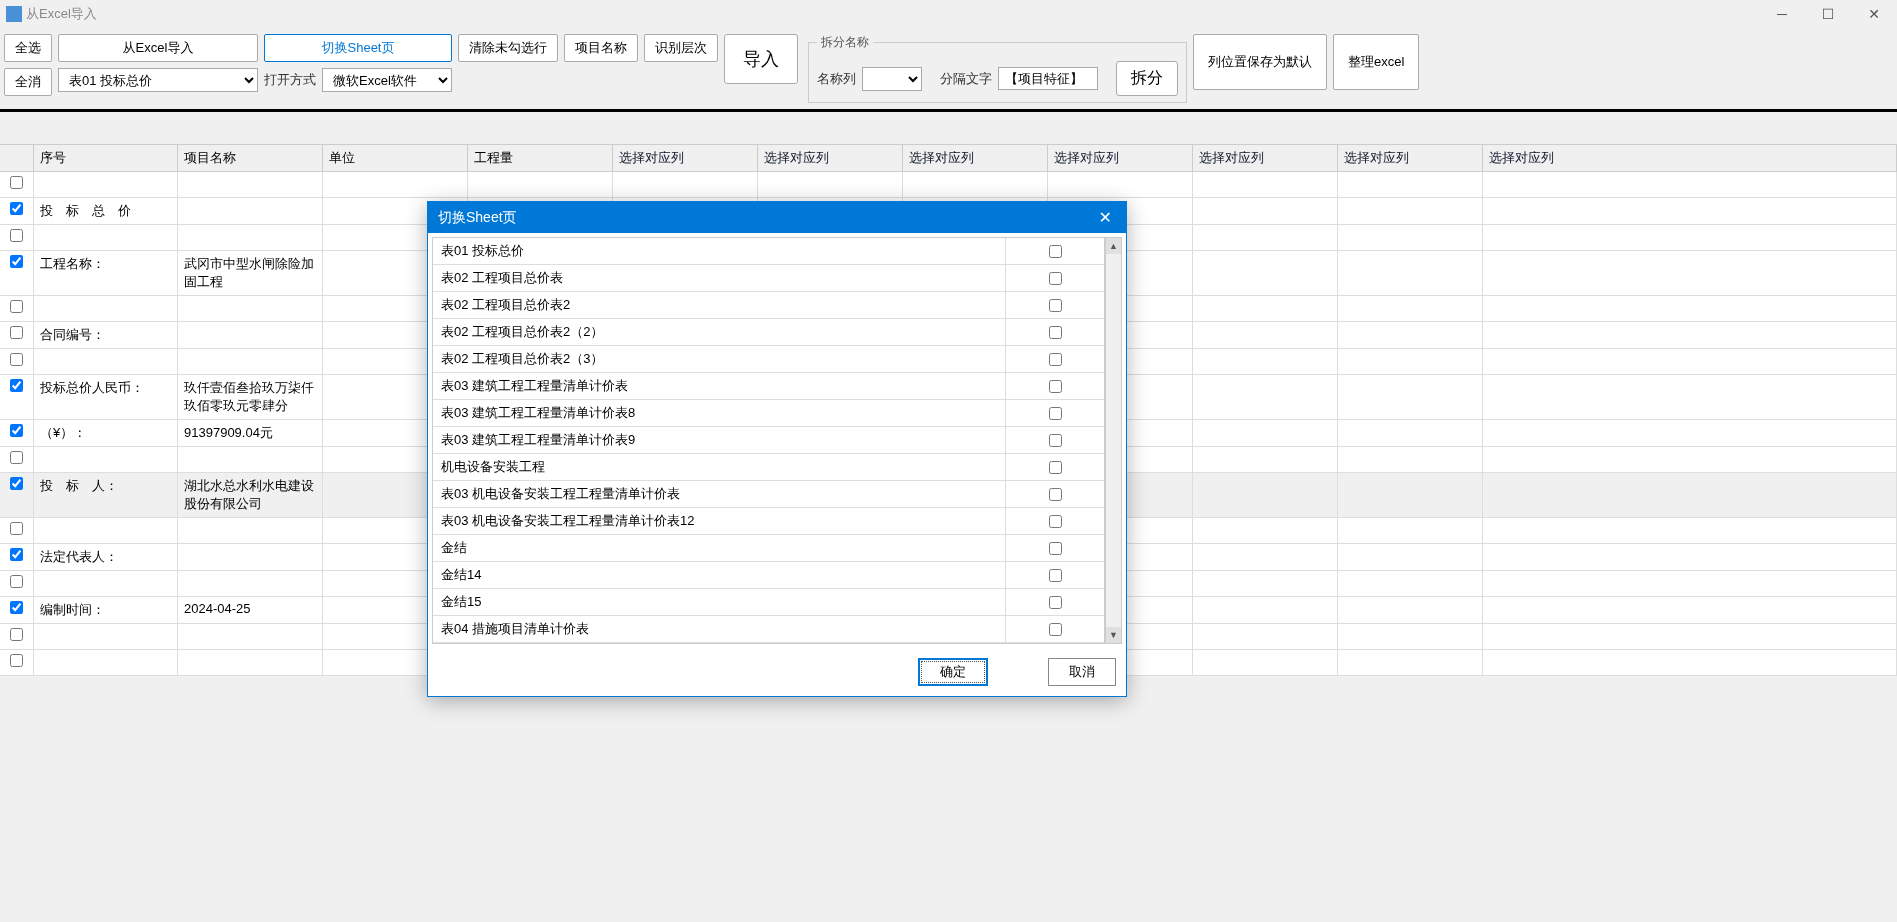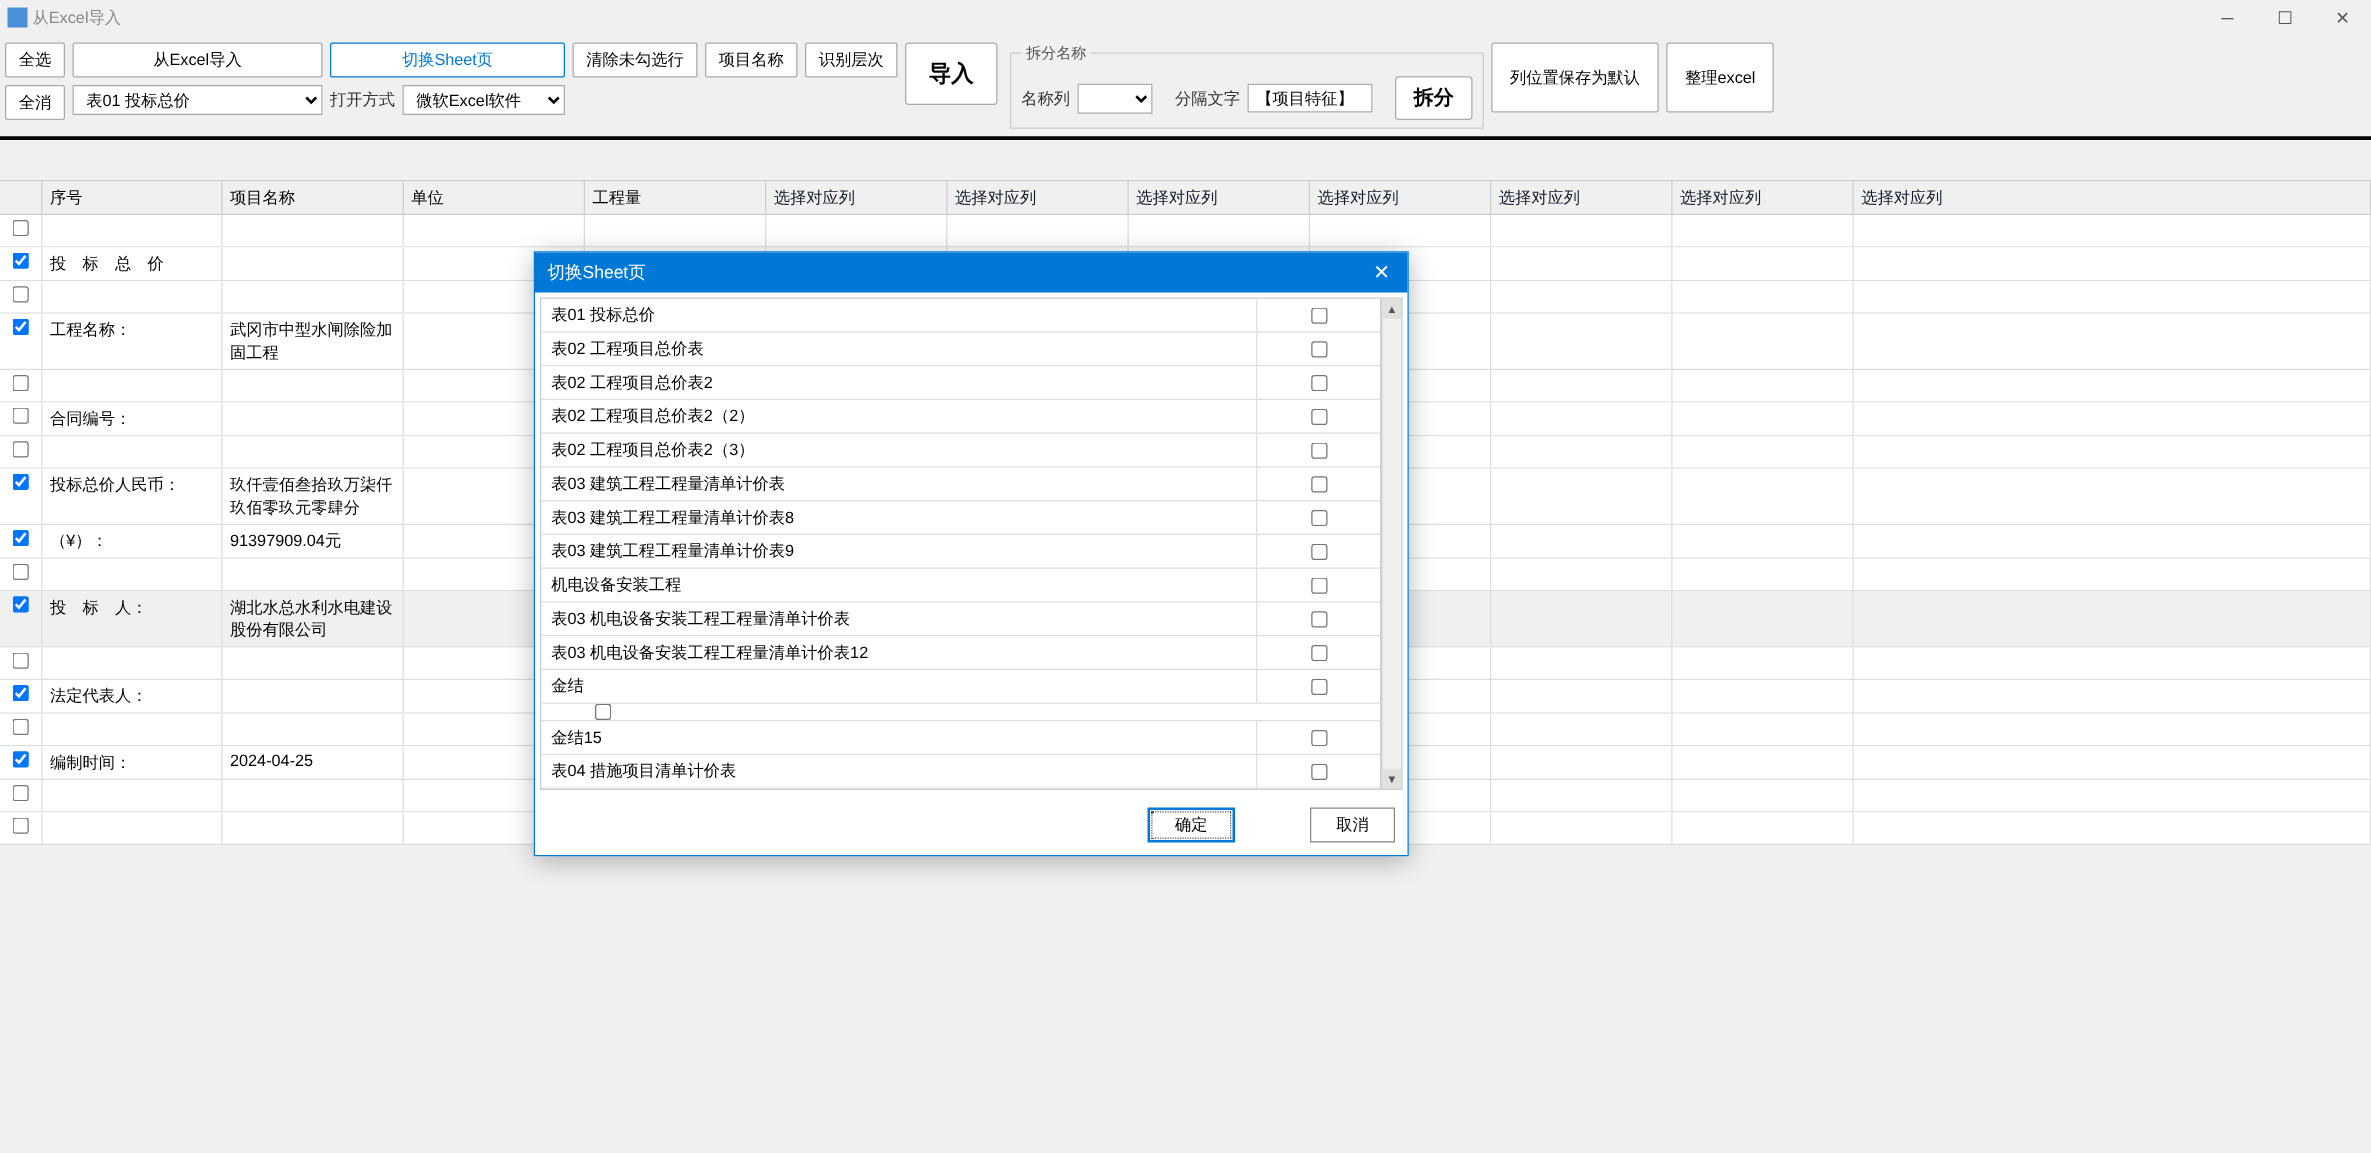--- a/index.html
+++ b/index.html
@@ -12,21 +12,21 @@
 .titlebar .btn { width: 46px; height: 28px; display: flex; align-items: center; justify-content: center; color: #555; font-size: 14px; }
 
 
 .toolbar { background: #f0f0f0; padding: 6px 4px; display: flex; align-items: flex-start; gap: 6px; border-bottom: 3px solid #000000; }
 .toolbar-col { display: flex; flex-direction: column; gap: 6px; }
 .btn-tool { background: #fff; border: 1px solid #aaa; padding: 4px 10px; font-size: 13px; cursor: pointer; border-radius: 2px; white-space: nowrap; }
 .btn-tool.active { border: 1px solid #0078d7; color: #0078d7; }
 .select-tool { background: #fff; border: 1px solid #aaa; padding: 3px 6px; font-size: 13px; height: 24px; }
 .toolbar-row { display: flex; align-items: center; gap: 6px; }
 .label-tool { font-size: 13px; color: #333; }
-.btn-big { background: #fff; border: 1px solid #aaa; padding: 12px 18px; font-size: 18px; font-family: "STKaiti", KaiTi, serif; font-weight: bold; cursor: pointer; border-radius: 3px; }
+.btn-big { background: #fff; border: 1px solid #aaa; padding: 12px 18px; font-size: 18px; font-family: "STKaiti", KaiTi, serif; font-weight: normal; cursor: pointer; border-radius: 3px; }
 .input-tool { background: #fff; border: 1px solid #aaa; padding: 3px 6px; font-size: 13px; }
 .fieldset { border: 1px solid #ccc; padding: 4px 8px 6px 8px; margin-left: 4px; }
 .fieldset legend { font-size: 12px; color: #555; padding: 0 4px; }
 
 
 .grid { background: #fff; }
 .grid-header { display: flex; background: #f0f0f0; border-bottom: 1px solid #ccc; border-top: 1px solid #ccc; margin-top: 32px; }
 .grid-header .cell { border-right: 1px solid #ccc; padding: 4px 6px; font-size: 13px; height: 26px; display: flex; align-items: center; }
 .grid-header .cell.link { color: #0f172a; cursor: pointer; }
 .grid-row { display: flex; border-bottom: 1px solid #ddd; background: #fff; min-height: 26px; }
@@ -481,20 +481,21 @@
             <input type="checkbox" class="chk" style="">
           </div>
         </div>
         <div class="dialog-list-row">
           <div class="lbl">金结</div>
           <div class="chkcell">
             <input type="checkbox" class="chk" style="">
           </div>
         </div>
         <div class="dialog-list-row">
+          <div class="lbl">金结14</div>
           <div class="chkcell">
             <input type="checkbox" class="chk" style="">
           </div>
         </div>
         <div class="dialog-list-row">
           <div class="lbl">金结15</div>
           <div class="chkcell">
             <input type="checkbox" class="chk" style="">
           </div>
         </div>

